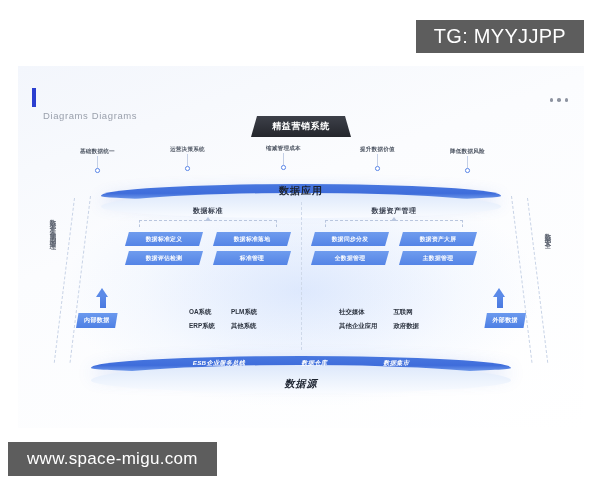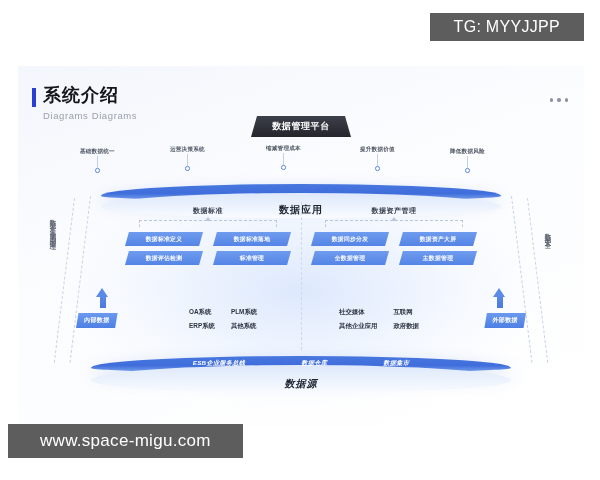--- a/index.html
+++ b/index.html
@@ -12,22 +12,22 @@
 
   
   .wm {
     position: absolute;
     background: #5d5d5d;
     color: #ffffff;
     font-size: 17px;
     letter-spacing: .3px;
     display: flex; align-items: center; justify-content: center;
   }
-  #wm-top { top: 13px; right: 16px; padding: 5px 24px; font-size: 16px; }
-  #wm-bottom { left: 8px; bottom: 22px; padding: 7px 32px; font-size: 17px; }
+  #wm-top { top: 20px; right: 16px; padding: 5px 18px; font-size: 20px; }
+  #wm-bottom { left: 8px; bottom: 4px; padding: 7px 19px; font-size: 17px; }
 
   
   #slide {
     position: absolute;
     left: 18px; top: 66px;
     width: 566px; height: 362px;
     background: linear-gradient(160deg,#f3f6fc 0%, #fbfcfe 38%, #ffffff 100%);
   }
 
   
@@ -93,21 +93,21 @@
   }
   .arc-tags span {
     font-size: 6.2px; color: #ffffff; letter-spacing: .3px; white-space: nowrap;
     text-align: center; font-weight: 600;
   }
 
   
   #arc-app { top: 118px; width: 400px; height: 34px; }
   #arc-app .arc-top { height: 17px; }
   #arc-app .arc-face { top: 9px; height: 25px; }
-  #arc-app .arc-label { margin-top: 19px; }
+  #arc-app .arc-label { }
 
   
   #arc-bus { top: 214px; width: 380px; height: 42px; }
   #arc-bus .arc-top {
     height: 16px;
     background: linear-gradient(180deg,#6d9aeb 0%, #5f8de8 55%, #9ec0f4 100%);
     box-shadow: 0 5px 13px rgba(80,120,220,.22);
   }
   #arc-bus .arc-face { top: 8px; height: 30px; }
   #arc-bus .arc-label { margin-top: 21px; }
@@ -236,41 +236,40 @@
 </head>
 <body>
 
 <div class="wm" id="wm-top">TG: MYYJJPP</div>
 
 <div id="slide">
 
   <div id="header">
     <div class="hdr-row">
       <div class="hdr-bar"></div>
-      <div id="title-cn">系统介绍</div>
     </div>
     <div id="title-en">Diagrams Diagrams</div>
   </div>
 
   <div id="dots">
     <i></i>
     <i></i>
     <i></i>
   </div>
 
   <div id="stage">
 
     <div id="glow"></div>
 
     <div class="guide" id="guide-l1"></div>
     <div class="guide" id="guide-l2"></div>
     <div class="guide" id="guide-r1"></div>
     <div class="guide" id="guide-r2"></div>
 
-    <div id="platform-banner">数据管理平台</div>
+    <div id="platform-banner">精益营销系统</div>
 
     <div class="value-node" style="left:62px;  top:82px;">
       <div class="vn-label">基础数据统一</div>
       <div class="vn-stem"></div>
       <div class="vn-dot"></div>
     </div>
     <div class="value-node" style="left:152px; top:80px;">
       <div class="vn-label">运营决策系统</div>
       <div class="vn-stem"></div>
       <div class="vn-dot"></div>

